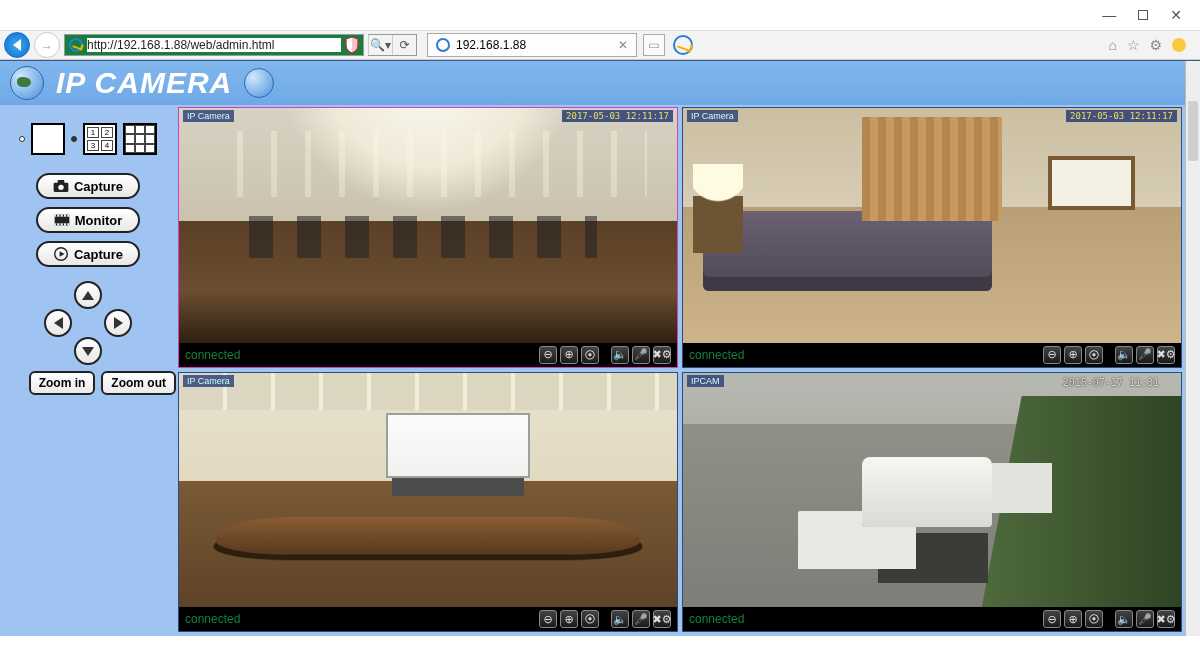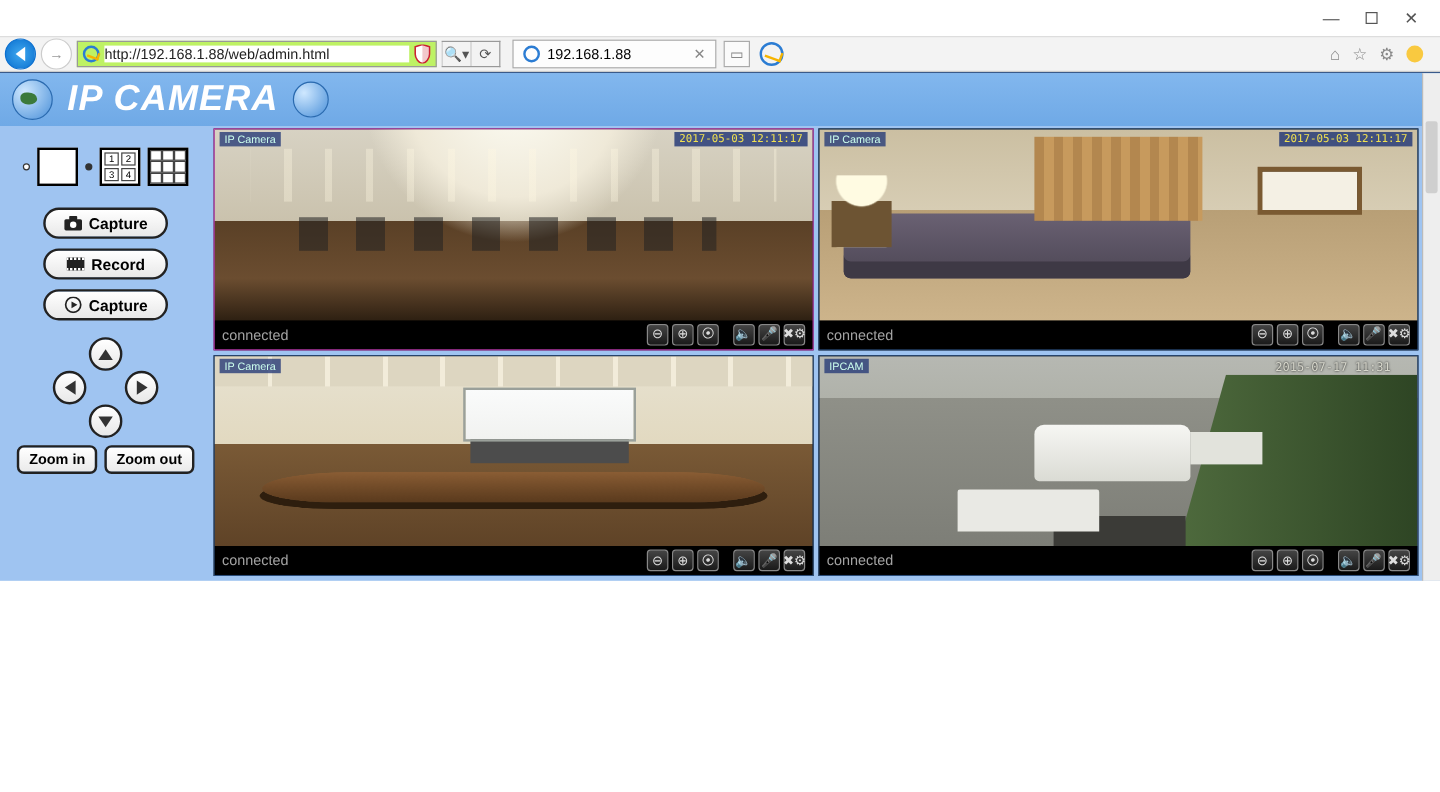--- a/index.html
+++ b/index.html
@@ -9,38 +9,38 @@
   .titlebar { height: 30px; background: #fff; display: flex; justify-content: flex-end; align-items: center; }
   .win-icons { display: flex; gap: 22px; padding-right: 18px; color: #555; }
   .win-icons div { font-size: 14px; line-height: 1; }
   .win-sq { width: 10px; height: 10px; border: 1px solid #555; display: inline-block; }
 
   .nav-row { height: 30px; background: #f3f3f3; border-top: 1px solid #ddd; border-bottom: 1px solid #ccc; display: flex; align-items: center; padding: 0 4px; gap: 4px; }
   .round-btn { width: 26px; height: 26px; border-radius: 50%; display: flex; align-items: center; justify-content: center; border: 1px solid #ccc; background: #fff; }
   .round-btn.back { background: radial-gradient(#3fa8ef,#0a6fcf); border-color: #0a6fcf; color: #fff; font-size: 14px; font-weight: bold; position: relative; }
   .round-btn.back::after { content:""; width:0;height:0;border-top:6px solid transparent;border-bottom:6px solid transparent;border-right:8px solid #fff;position:absolute; }
   .round-btn.fwd { color: #999; font-size: 12px; }
-  .addr { flex: 0 0 300px; height: 22px; border: 1px solid #999; background: #bef264; display: flex; align-items: center; padding: 0 4px; gap: 4px; }
+  .addr { flex: 0 0 300px; height: 22px; border: 1px solid #999; background: #15803d; display: flex; align-items: center; padding: 0 4px; gap: 4px; }
   .ie-e { width: 14px; height: 14px; border-radius: 50%; border: 2px solid #2b7cd3; position: relative; }
   .ie-e::after { content:""; position:absolute; left:2px; top:3px; width:8px; height:4px; border:2px solid #f6b400; border-top:none;border-left:none; transform:rotate(20deg); }
   .addr input { border: none; outline: none; flex: 1; font-size: 12px; color: #222; }
   .shield { width: 14px; height: 16px; }
   .search-seg { display:flex; align-items:center; height:22px; border:1px solid #999; border-left:none; }
   .search-seg div { width:24px; text-align:center; color:#555; font-size:12px; border-left:1px solid #ccc; height:100%; display:flex;align-items:center;justify-content:center; }
-  .tab { height:24px; border:1px solid #aaa; background:#fdfdfd; display:flex; align-items:center; padding:0 8px; gap:6px; margin-left:6px; width:170px; }
+  .tab { height:24px; border:1px solid #aaa; background:#fdfdfd; display:flex; align-items:center; padding:0 8px; gap:6px; margin-left:6px; width:210px; }
   .tab-ie { width:14px;height:14px;border-radius:50%;border:2px solid #2b7cd3; }
   .tab-x { margin-left:auto; color:#888; }
   .newtab { width:22px;height:22px;border:1px solid #aaa;background:#fafafa;margin-left:2px;display:flex;align-items:center;justify-content:center;color:#888; }
   .ie-big { width:20px;height:20px;border-radius:50%;border:2px solid #2b7cd3;margin-left:4px;position:relative; }
   .ie-big::after{content:"";position:absolute;left:3px;top:5px;width:12px;height:6px;border:2px solid #f6b400;border-top:none;border-left:none;transform:rotate(20deg);}
   .right-icons { margin-left:auto; display:flex; gap:10px; padding-right:10px; color:#888; font-size:14px; align-items:center; }
   .smiley { width:14px;height:14px;border-radius:50%;background:#f9c940;position:relative; }
 
   
-  .page { background:#9fc4f1; height:424px; display:flex; flex-direction:column; border-top:1px solid #3a5a8a; position:relative; }
+  .page { background:#9fc4f1; height:576px; display:flex; flex-direction:column; border-top:1px solid #3a5a8a; position:relative; }
   .page::after { content:""; position:absolute; right:0; top:0; bottom:0; width:14px; background:#eee; border-left:1px solid #bbb; }
   .page-scroll-thumb { position:absolute; right:2px; top:40px; width:10px; height:60px; background:#cfcfcf; border-radius:2px; z-index:2; }
 
   .brand { height:44px; background:linear-gradient(#82b7ee,#6fa9e6); display:flex; align-items:center; gap:12px; padding:0 10px; }
   .globe-icon { width:34px;height:34px;border-radius:50%;background:radial-gradient(circle at 30% 30%,#cfe8ff,#4a90d9);border:1px solid #2a6aaf;position:relative; }
   .globe-icon::after { content:""; position:absolute; left:6px; top:10px; width:14px; height:10px; background:#3b7a3b; border-radius:40% 60% 50% 50%; }
   .brand-title { font-family: Impact, "Arial Black", sans-serif; font-size:30px; color:#fff; letter-spacing:1px; font-style:italic; font-weight:bold; }
   .globe2 { width:30px;height:30px;border-radius:50%;background:radial-gradient(circle at 30% 30%,#cfe8ff,#4a90d9);border:1px solid #2a6aaf; }
 
   .body-row { display:flex; flex:1; min-height:0; }
@@ -69,32 +69,32 @@
   .dpad-btn.up { left:46px; top:0; }
   .dpad-btn.left { left:16px; top:28px; }
   .dpad-btn.right { left:76px; top:28px; }
   .dpad-btn.down { left:46px; top:56px; }
   .tri { width:0;height:0; }
   .tri.u { border-left:6px solid transparent;border-right:6px solid transparent;border-bottom:9px solid #333; }
   .tri.d { border-left:6px solid transparent;border-right:6px solid transparent;border-top:9px solid #333; }
   .tri.l { border-top:6px solid transparent;border-bottom:6px solid transparent;border-right:9px solid #333; }
   .tri.r { border-top:6px solid transparent;border-bottom:6px solid transparent;border-left:9px solid #333; }
 
-  .zoom-row { display:flex; gap:6px; justify-content:center; }
+  .zoom-row { display:flex; gap:6px; justify-content:flex-end; }
   .zoom-btn { padding:3px 8px; border:2px solid #222; border-radius:6px; background:linear-gradient(#fff,#eaeaea); font-size:12px; font-weight:bold; }
 
   
   .cams { flex:1; display:grid; grid-template:1fr 1fr / 1fr 1fr; gap:4px; padding:2px 18px 4px 2px; }
   .cam { border:1px solid #2a4d7a; background:#000; display:flex; flex-direction:column; position:relative; }
   .cam.active { border:1px solid #d040c0; }
   .feed { flex:1; position:relative; overflow:hidden; }
   .feed-label { position:absolute; top:2px; left:4px; background:rgba(40,60,120,0.8); color:#cfe; font-size:9px; padding:1px 4px; }
   .feed-ts { position:absolute; top:2px; right:4px; background:rgba(40,60,120,0.85); color:#f0e050; font-size:9px; padding:1px 4px; font-family:monospace; }
   .status-bar { height:24px; background:#000; display:flex; align-items:center; padding:0 6px; }
-  .status-text { color:#a3a3a3; font-size:12px; }
+  .status-text { color:#15803d; font-size:12px; }
   .feed-ctrls { margin-left:auto; display:flex; gap:3px; }
   .feed-ctrls .c { width:18px;height:18px;border:1px solid #888;border-radius:3px;background:linear-gradient(#444,#1a1a1a);color:#ddd;font-size:11px;display:flex;align-items:center;justify-content:center; }
   .feed-ctrls .gap { width:6px; }
 
   
   .scene1 { background:
     radial-gradient(circle at 50% -20%, #fdfdf5 0%, #efe9d8 28%, transparent 40%),
     linear-gradient(#d7d2c3 0%,#cac2ad 48%,#5a4026 48%,#6b4d30 78%,#2e2012 100%); }
   .scene1::before { content:"";position:absolute;left:14%;top:46%;width:70%;height:18%;
     background:repeating-linear-gradient(90deg,#222 0 24px,transparent 24px 48px);opacity:.55;filter:blur(.6px); }
@@ -223,21 +223,21 @@
               <rect x="1" y="14" width="22" height="3" fill="#fff"></rect>
               <rect x="3" y="1" width="2" height="3" fill="#222"></rect>
               <rect x="8" y="1" width="2" height="3" fill="#222"></rect>
               <rect x="13" y="1" width="2" height="3" fill="#222"></rect>
               <rect x="18" y="1" width="2" height="3" fill="#222"></rect>
               <rect x="3" y="14" width="2" height="3" fill="#222"></rect>
               <rect x="8" y="14" width="2" height="3" fill="#222"></rect>
               <rect x="13" y="14" width="2" height="3" fill="#222"></rect>
               <rect x="18" y="14" width="2" height="3" fill="#222"></rect>
             </svg>
-          <span>Record</span>
+          <span>Monitor</span>
         </div>
         <div class="pill-btn">
           <svg viewBox="0 0 20 20">
               <circle cx="10" cy="10" r="9" fill="none" stroke="#222" stroke-width="2"></circle>
               <polygon points="8,6 15,10 8,14" fill="#222"></polygon>
             </svg>
           <span>Capture</span>
         </div>
       </div>
 

